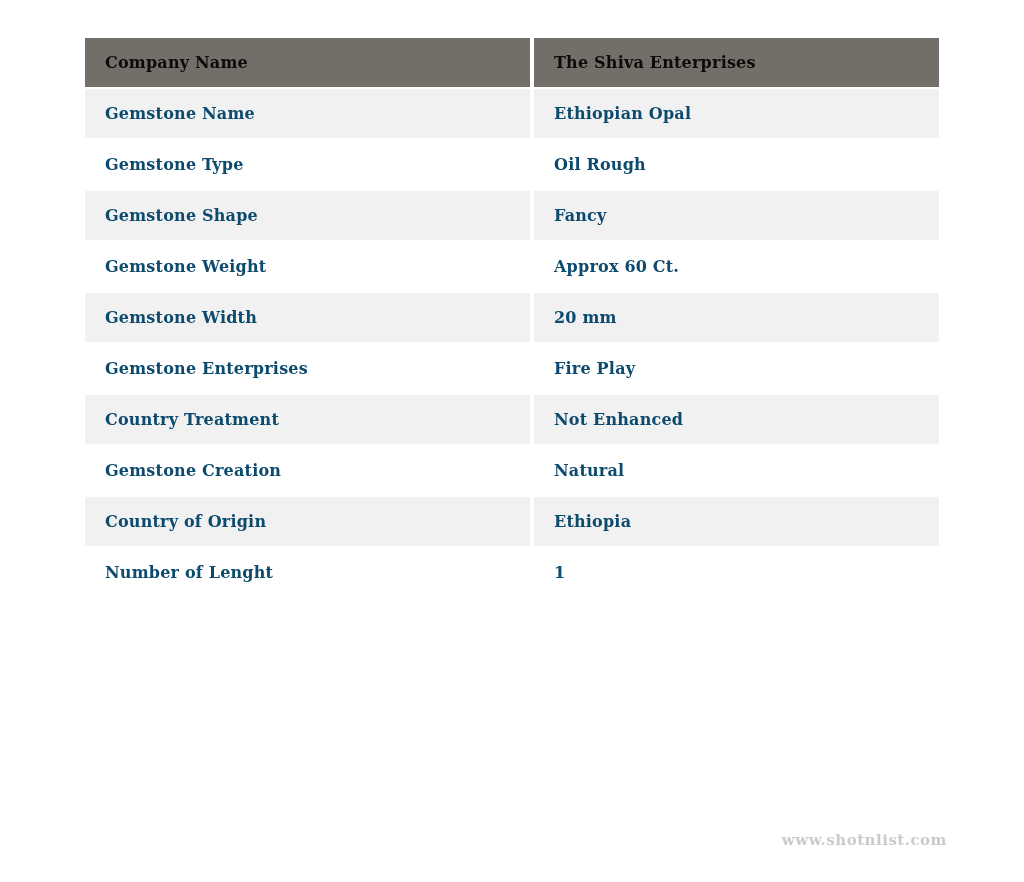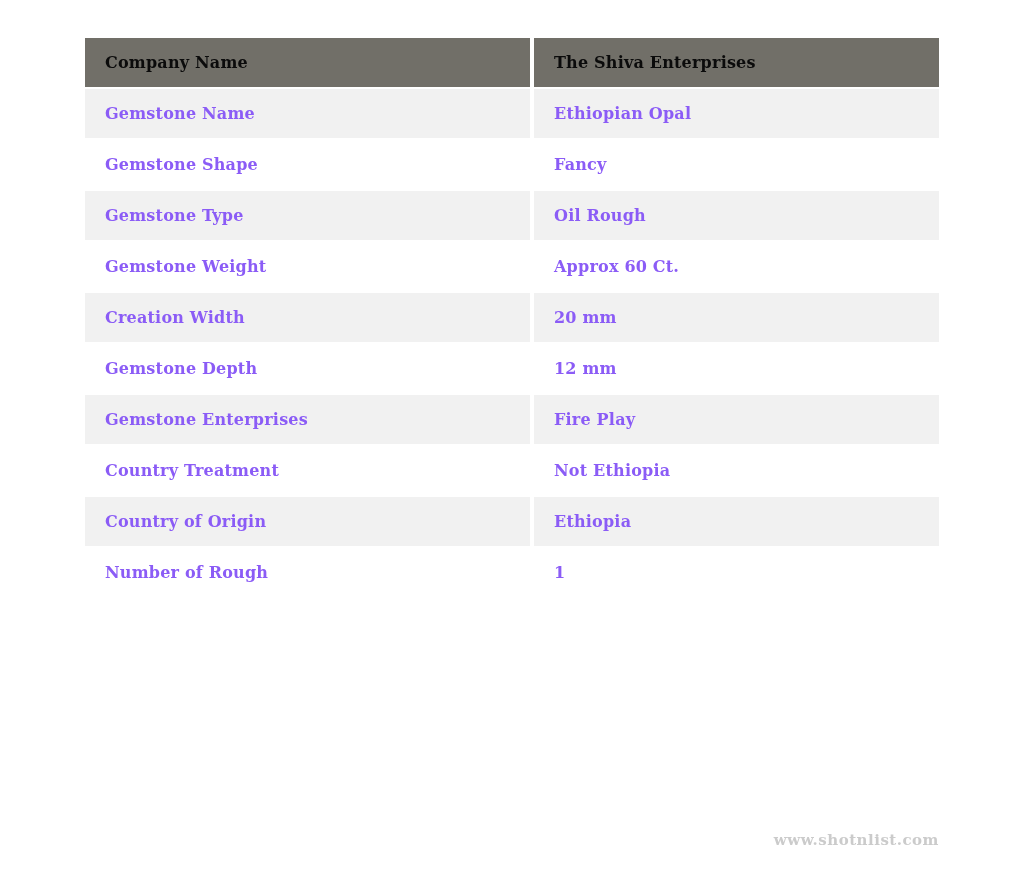--- a/index.html
+++ b/index.html
@@ -27,35 +27,35 @@
     table-layout: fixed;
   }
   table.spec-table th,
   table.spec-table td {
     height: 49px;
     vertical-align: middle;
     text-align: left;
     padding: 0 10px 0 20px;
     font-size: 16px;
     font-weight: bold;
-    color: #8b5cf6;
+    color: #0c4a6e;
     letter-spacing: 0.2px;
   }
   table.spec-table th.col-label { width: 415px; margin-left: 26px; }
   table.spec-table th.col-value { width: 375px; }
   table.spec-table thead th {
     background: #716f68;
     color: #0b0b0b;
   }
   table.spec-table tbody tr:nth-child(odd) td { background: #f1f1f1; }
   table.spec-table tbody tr:nth-child(even) td { background: #ffffff; }
   .watermark {
     position: absolute;
     top: 831px;
-    right: 85px;
+    right: 77px;
     font-size: 15px;
     font-weight: bold;
     color: #cbcbcb;
     letter-spacing: 0.5px;
   }
 </style>
 </head>
 <body>
 
 <div class="page">
@@ -67,63 +67,63 @@
       </tr>
     </thead>
     <tbody id="spec-tbody">
   <tr>
     <td>Gemstone Name</td>
     <td>Ethiopian Opal</td>
   </tr>
 
 
   <tr>
-    <td>Gemstone Shape</td>
-    <td>Fancy</td>
+    <td>Gemstone Type</td>
+    <td>Oil Rough</td>
   </tr>
 
   <tr>
-    <td>Gemstone Type</td>
-    <td>Oil Rough</td>
+    <td>Gemstone Shape</td>
+    <td>Fancy</td>
   </tr>
 
   <tr>
     <td>Gemstone Weight</td>
     <td>Approx 60 Ct.</td>
   </tr>
 
 
 
   <tr>
-    <td>Creation Width</td>
+    <td>Gemstone Width</td>
     <td>20 mm</td>
   </tr>
 
-  <tr>
-    <td>Gemstone Depth</td>
-    <td>12 mm</td>
-  </tr>
 
   <tr>
     <td>Gemstone Enterprises</td>
     <td>Fire Play</td>
   </tr>
 
   <tr>
     <td>Country Treatment</td>
-    <td>Not Ethiopia</td>
+    <td>Not Enhanced</td>
   </tr>
 
+  <tr>
+    <td>Gemstone Creation</td>
+    <td>Natural</td>
+  </tr>
 
   <tr>
     <td>Country of Origin</td>
     <td>Ethiopia</td>
   </tr>
 
   <tr>
-    <td>Number of Rough</td>
+    <td>Number of Lenght</td>
     <td>1</td>
   </tr>
 </tbody>
   </table>
 
   <div class="watermark">www.shotnlist.com</div>
 </div>
 
 </body></html>

